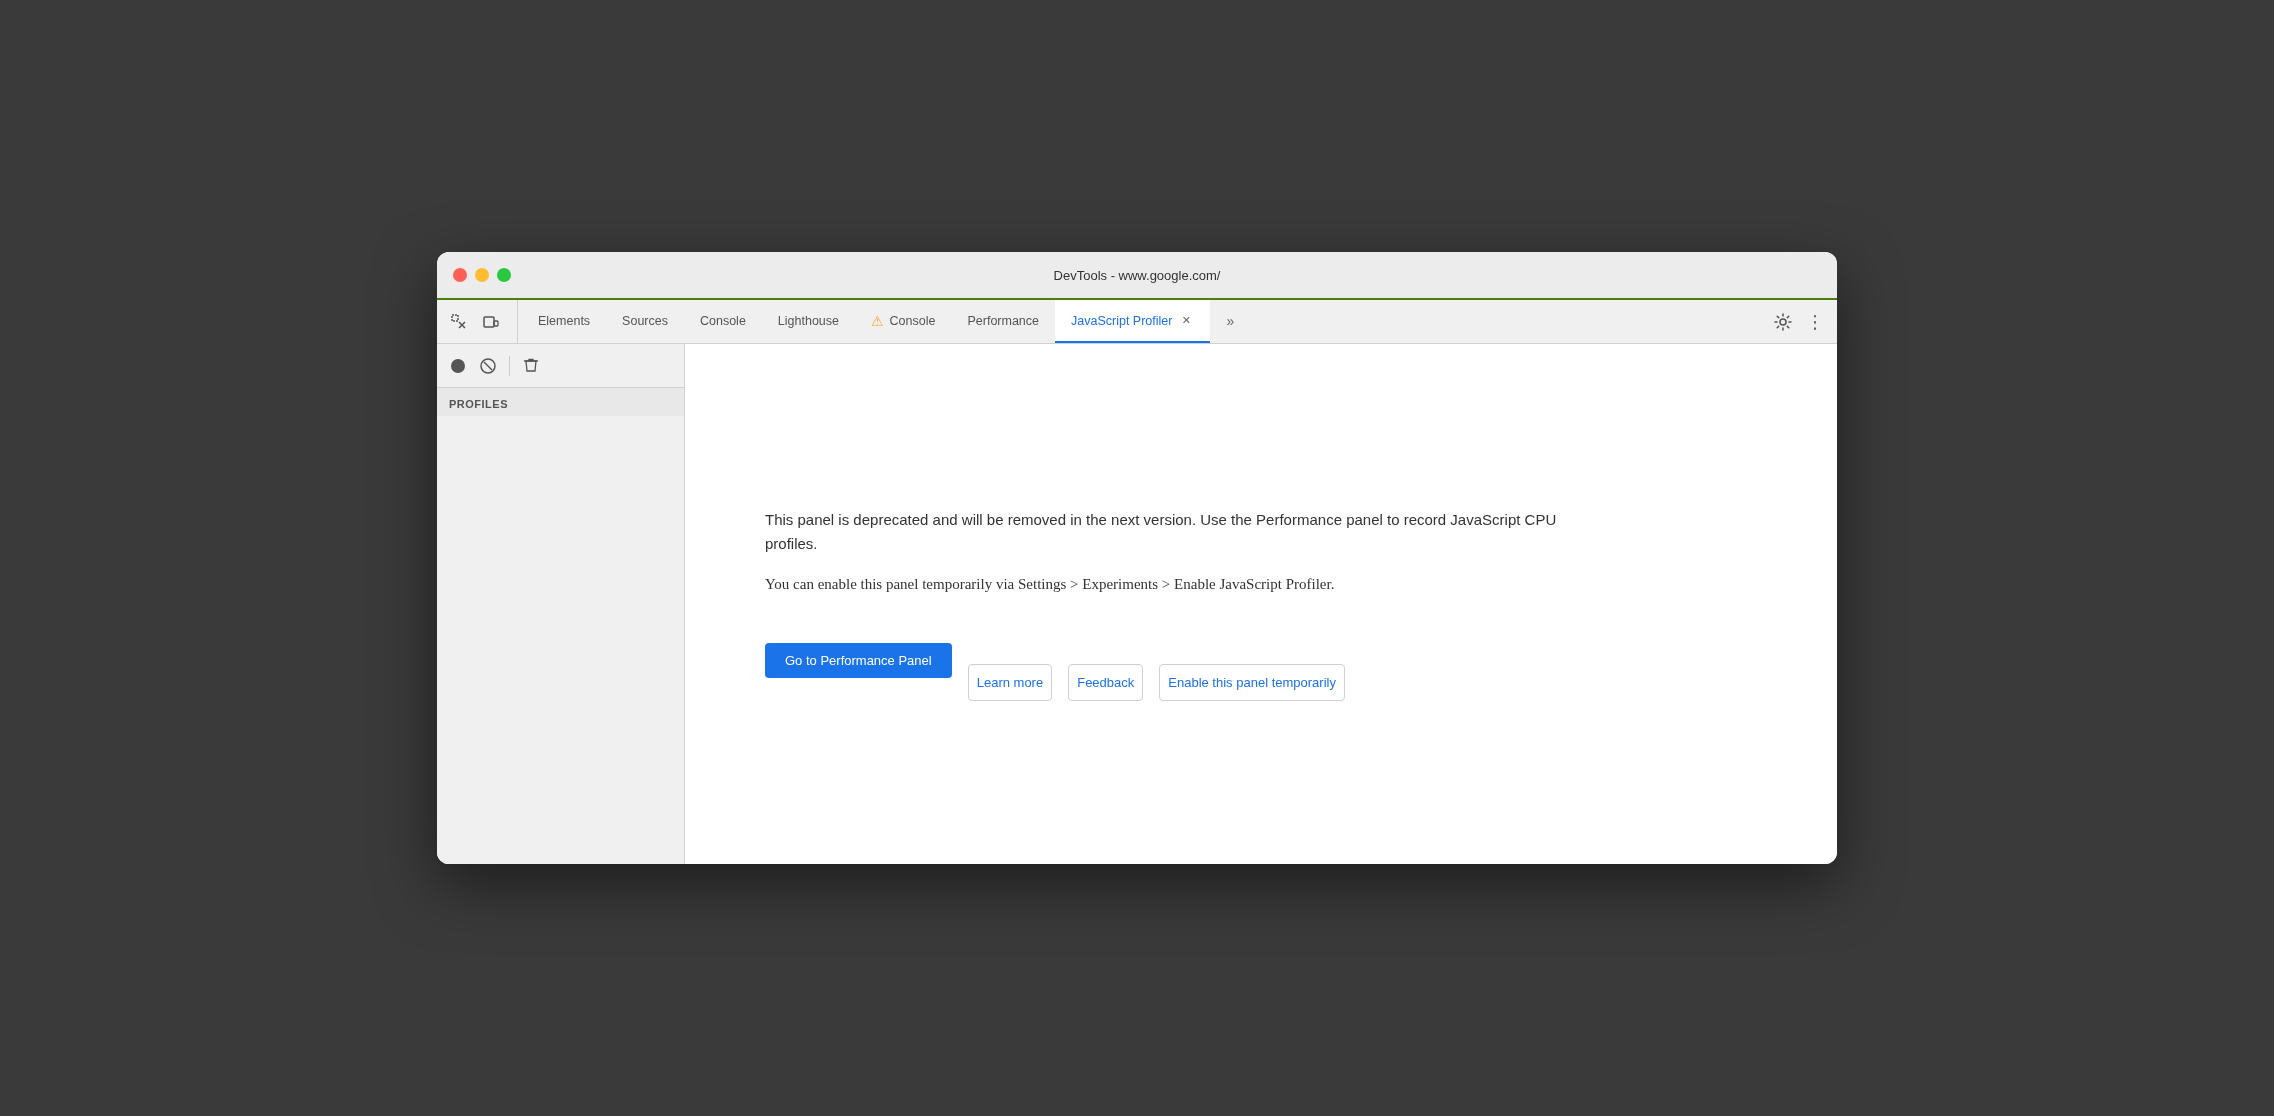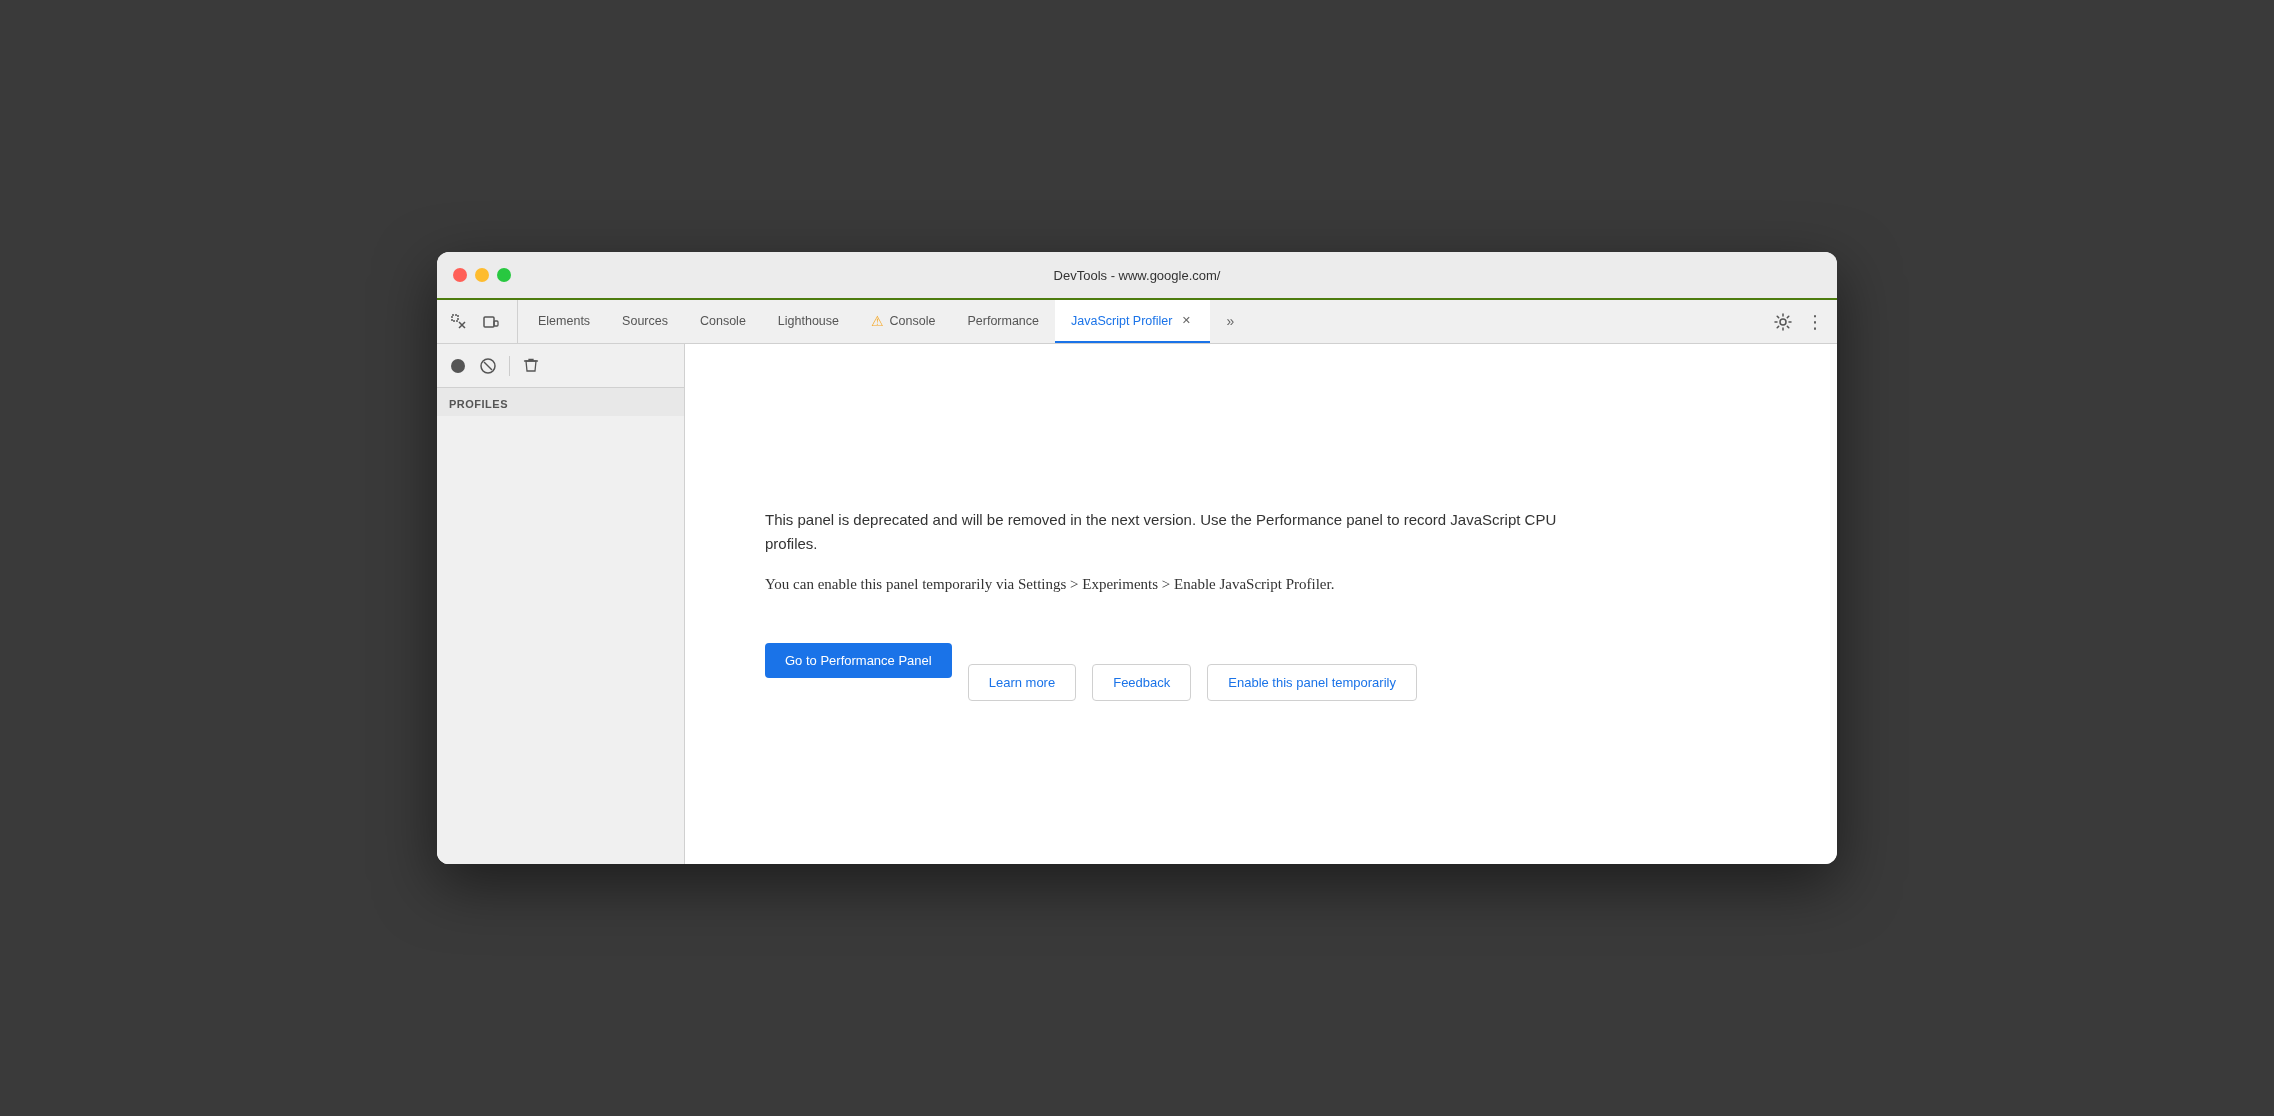--- a/index.html
+++ b/index.html
@@ -240,21 +240,21 @@
       font-size: 13px;
       font-weight: 500;
       cursor: pointer;
       white-space: nowrap;
     }
 
     .btn-secondary {
       background: white;
       color: #1a73e8;
       border: 1px solid #d0d0d0;
-      padding: 10px 20px;
+      padding: 10px 8px;
       border-radius: 4px;
       font-size: 13px;
       font-weight: 400;
       cursor: pointer;
       white-space: nowrap;
       margin-top: 44px;
     }
 
     
     .chevron-icon {

